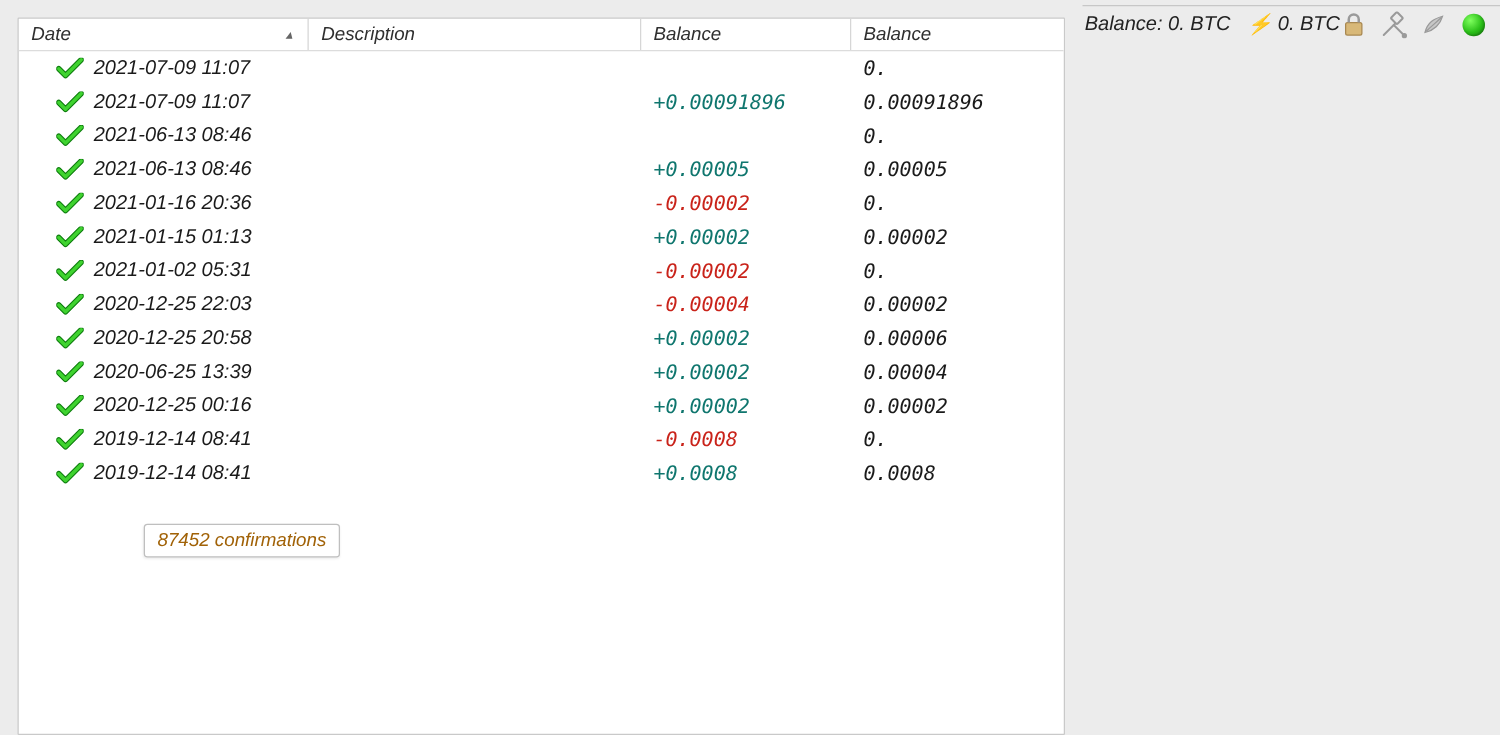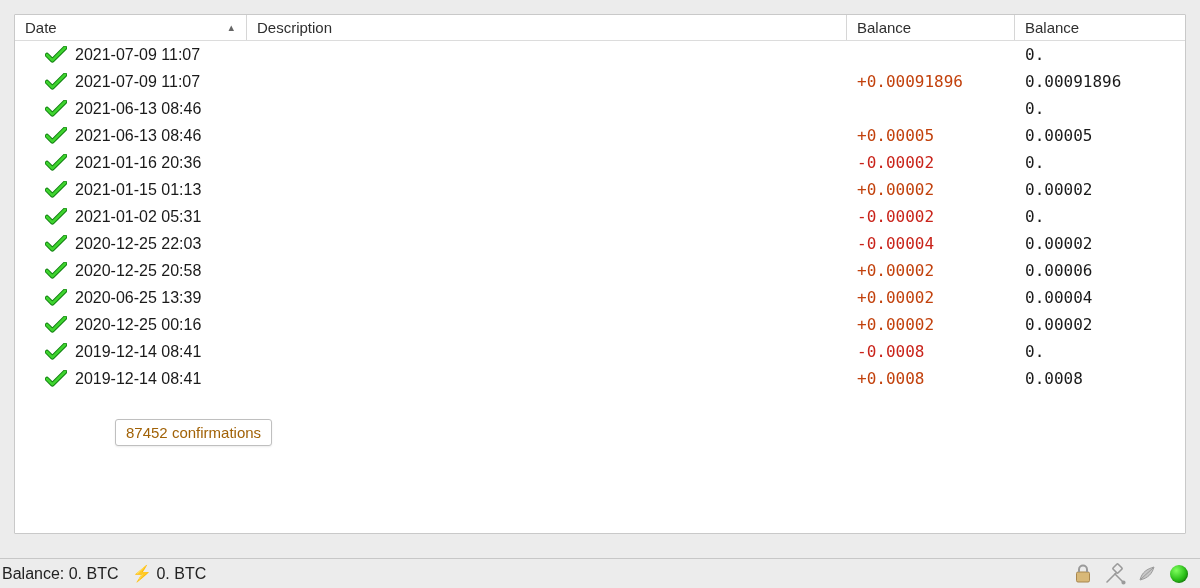--- a/index.html
+++ b/index.html
@@ -7,22 +7,23 @@
       width: 1200px;
       height: 588px;
       font-family: -apple-system, BlinkMacSystemFont, "Helvetica Neue", Arial, sans-serif;
       font-size: 15px;
       background: #ececec;
       color: #1a1a1a;
       overflow: hidden;
     }
     .wrapper {
       display: flex;
-      flex-direction: column;
+      flex-direction: row;
       height: 100%;
+      font-style: italic;
     }
     .table-area {
       margin: 14px 14px 0 14px;
       background: #ffffff;
       border: 1px solid #c9c9c9;
       border-radius: 1px;
       flex: 1;
       overflow: hidden;
       display: flex;
       flex-direction: column;
@@ -81,21 +82,21 @@
       width: 168px;
       font-family: Menlo, Consolas, monospace;
       font-size: 16px;
     }
     .cell-bal {
       width: 170px;
       font-family: Menlo, Consolas, monospace;
       font-size: 16px;
     }
     .neg { color: #c9231a; }
-    .pos { color: #c2410c; }
+    .pos { color: #0f766e; }
     .check-icon svg { display:block; }
     .tooltip {
       position: absolute;
       left: 100px;
       top: 404px;
       background: #ffffff;
       border: 1px solid #bfbfbf;
       border-radius: 3px;
       padding: 4px 10px;
       font-size: 15px;
@@ -105,21 +106,21 @@
     .statusbar {
       display: flex;
       align-items: center;
       height: 30px;
       padding: 0 10px 0 2px;
       border-top: 1px solid #c7c7c7;
       background: #ececec;
       font-size: 16px;
       color: #222;
       position: relative;
-      margin-top: 24px;
+      margin-top: 4px;
     }
     .sb-left {
       display: flex;
       align-items: center;
       gap: 14px;
     }
     .sb-lightning {
       display: inline-flex;
       align-items: center;
       gap: 4px;

